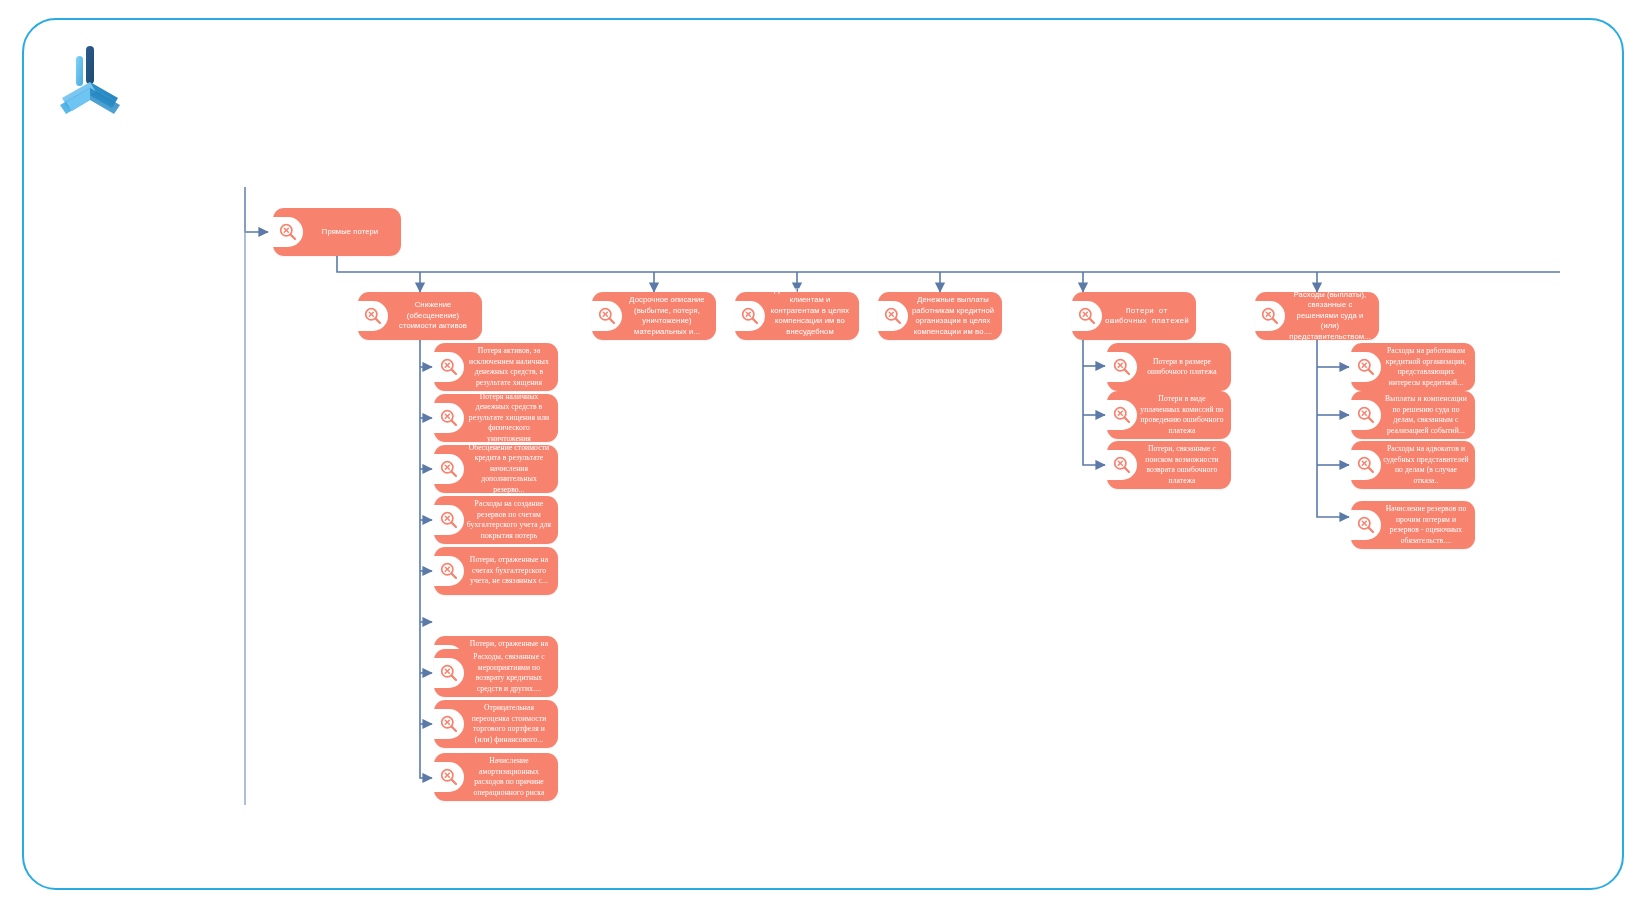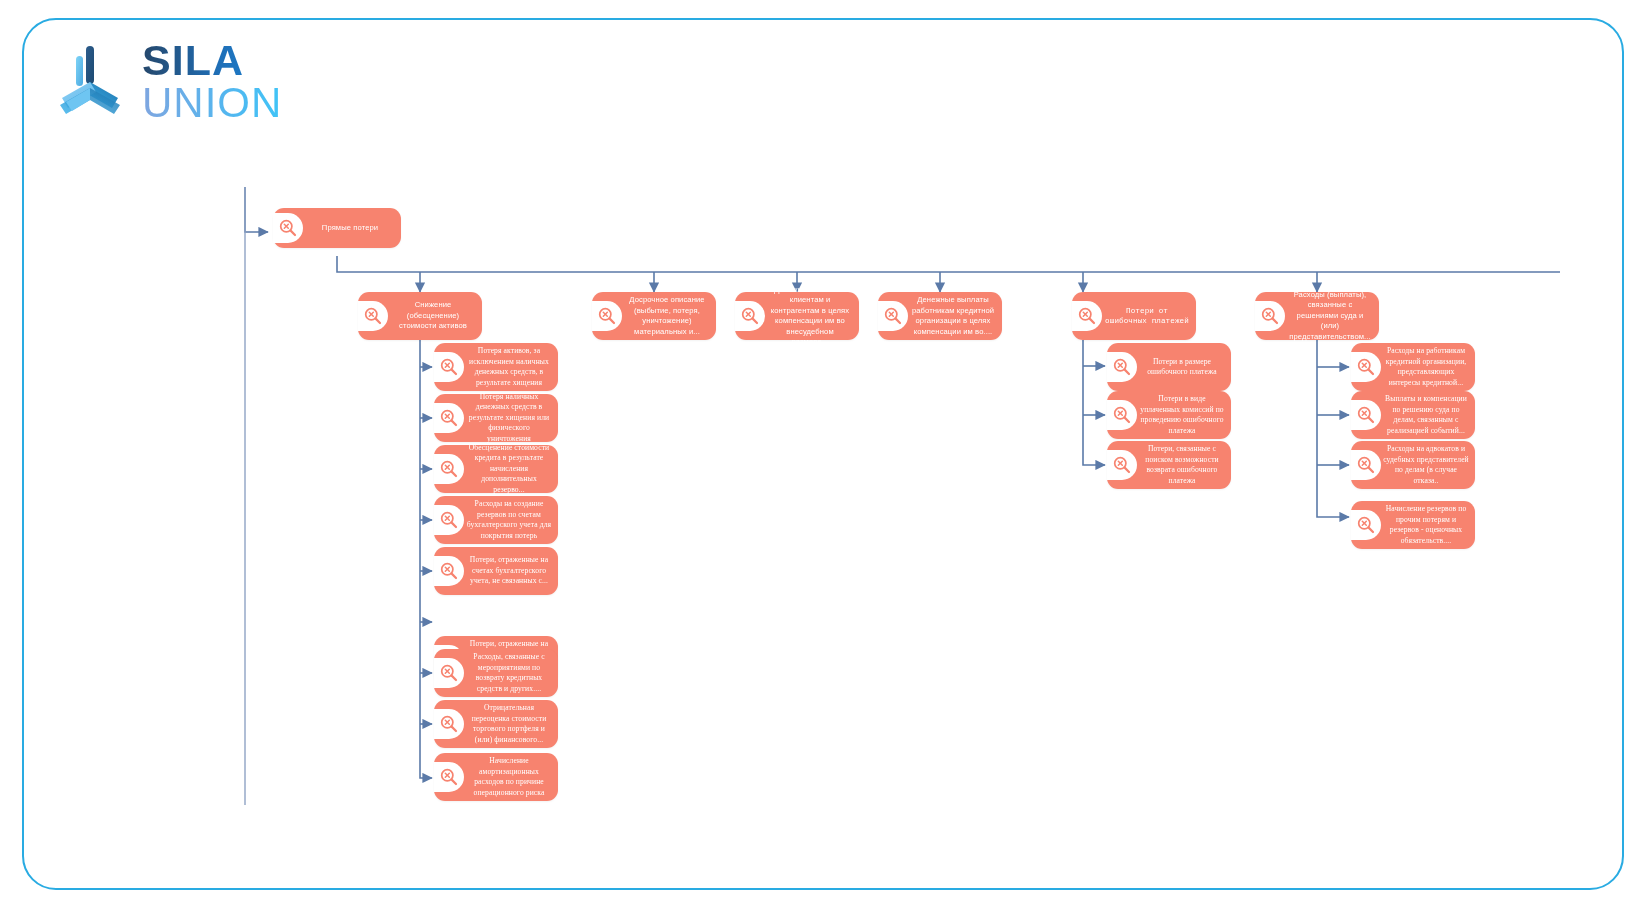--- a/index.html
+++ b/index.html
@@ -73,21 +73,21 @@
     text-align:center;
     line-height:10.5px;
     font-size:7.6px;
     letter-spacing:.1px;
     word-wrap:break-word;
     color:#ffffff;
   }
   
   .n-root{left:181px;top:139px;width:128px;height:48px;}
   .n-root .lbl{font-size:7.6px;}
-  .n-direct{left:273px;top:208px;width:128px;height:40px;}
+  .n-direct{left:273px;top:208px;width:128px;height:48px;}
   .n-l2{width:124px;height:48px;}
   .n-l3{width:124px;height:48px;}
   .n-l3 .lbl{font-size:7.6px;font-family:Liberation Serif, serif;}
 </style>
 </head>
 <body>
 
 <div id="canvas">
 
   <div id="frame"></div>
@@ -112,24 +112,20 @@
             <stop offset="1" stop-color="#5fb9ea"></stop>
         </linearGradient>
       </defs>
       <rect x="40" y="4" width="8" height="38" rx="4" fill="url(#g1)"></rect>
       <rect x="30" y="14" width="7" height="30" rx="3.5" fill="url(#g2)" transform="rotate(0 33 29)"></rect>
       <path d="M44 40 L72 56 L66 66 L38 50 Z" fill="url(#g3)"></path>
       <path d="M44 40 L16 56 L22 66 L50 50 Z" fill="url(#g4)"></path>
       <path d="M44 46 L74 63 L68 72 L44 58 L20 72 L14 63 Z" fill="url(#g3)" opacity="0.85"></path>
       <path d="M44 46 L20 60 L26 69 L44 58 Z" fill="#6ec5f2"></path>
     </svg>
-    <div id="logo-text">
-      <div class="logo-line1">SILA</div>
-      <div class="logo-line2">UNION</div>
-    </div>
   </div>
 
   <svg id="wires">
     <defs>
       <marker id="arr" markerWidth="7" markerHeight="7" refX="6" refY="3.2" orient="auto">
         <path d="M0,0 L6.5,3.2 L0,6.4 Z" fill="#5b7aa8"></path>
       </marker>
     </defs>
     <g fill="none" stroke="#5b7aa8" stroke-width="1.6">
 

